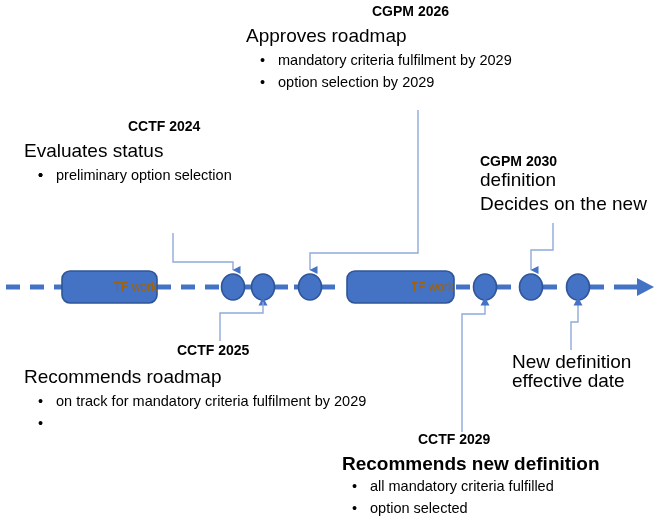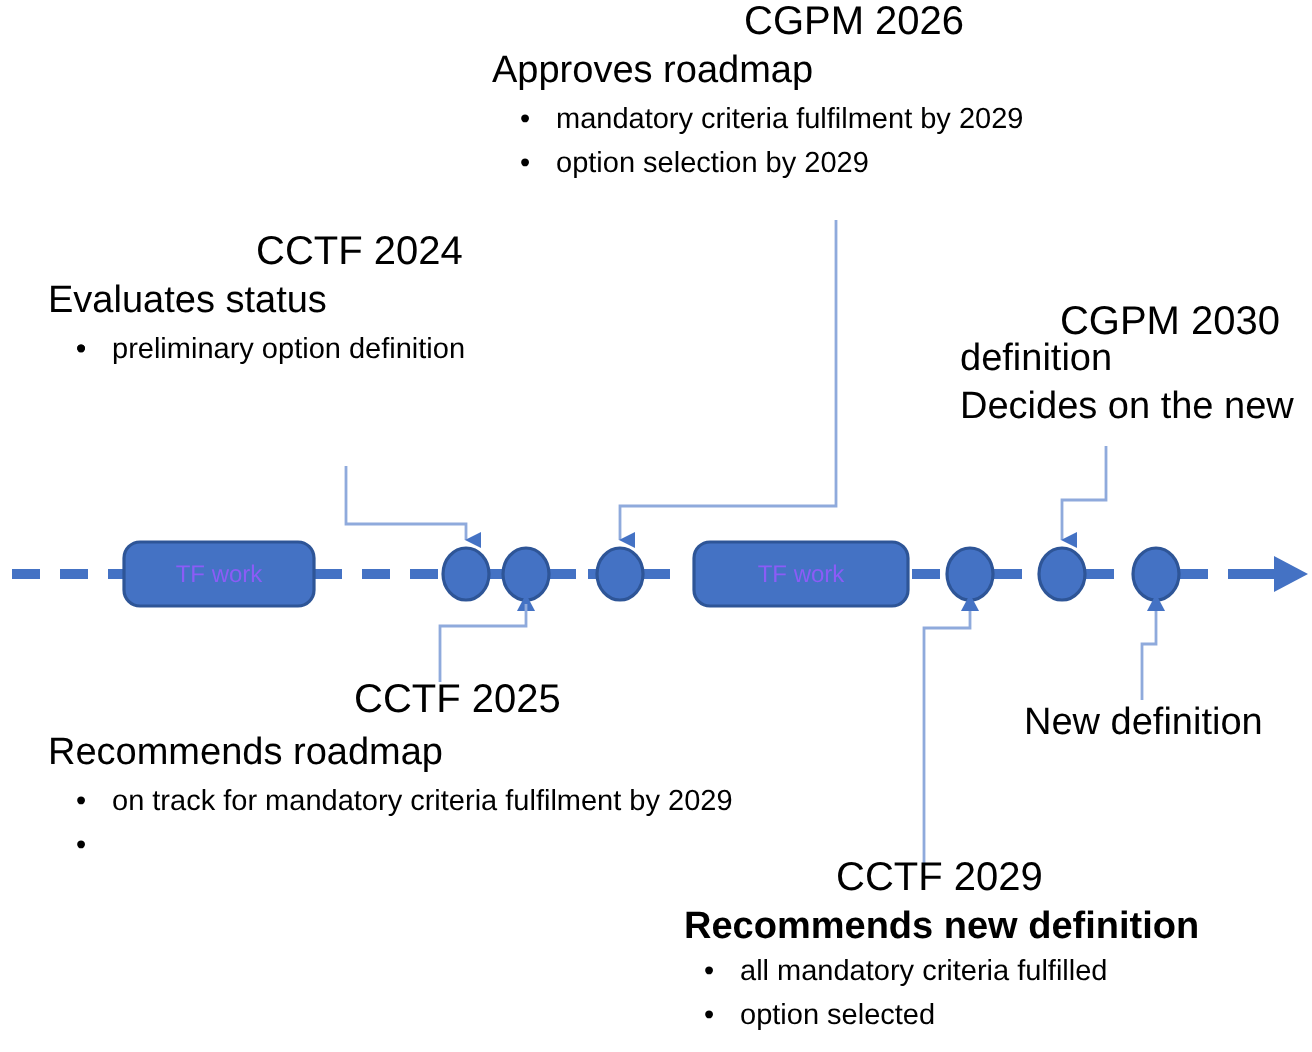--- a/index.html
+++ b/index.html
@@ -8,22 +8,22 @@
     background:#ffffff;
     font-family:"Liberation Sans", sans-serif;
     color:#000000;
     overflow:hidden;
     position:relative;
   }
   #stage{position:relative;width:656px;height:526px;}
 
   .block{position:absolute;}
   .heading{
-    font-weight:normal;
-    font-size:20px;
+    font-weight:bold;
+    font-size:14px;
     line-height:18px;
     white-space:nowrap;
   }
   .lead{
     font-size:19px;
     line-height:19px;
     white-space:nowrap;
   }
   .bullets{
     list-style:none;
@@ -45,25 +45,25 @@
 
   
   #timeline-svg{
     position:absolute;left:0;top:0;
     width:656px;height:526px;
     pointer-events:none;
   }
 
   .tfbox-label{
     position:absolute;
-    color:#8b5cf6;
+    color:#a16207;
     font-size:12px;
     line-height:14px;
     white-space:nowrap;
-    text-align:center;
+    text-align:right;
   }
 </style>
 </head>
 <body>
 
 <div id="stage">
 
   <svg id="timeline-svg" viewBox="0 0 656 526" xmlns="http://www.w3.org/2000/svg">
 
     <defs>
@@ -155,41 +155,42 @@
       <li><span class="bul">•</span><span>mandatory criteria fulfilment by 2029</span></li>
       <li><span class="bul">•</span><span>option selection by 2029</span></li>
     </ul>
   </div>
 
   <div class="block" style="left:24px;top:117px;">
     <div class="heading" style="padding-left:104px;">CCTF 2024</div>
     <div class="lead" style="margin-top:6px;">Evaluates status</div>
     <ul class="bullets" style="margin-top:4px;">
       <li><span class="bul">•</span></li>
-      <li><span class="bul">•</span><span>preliminary option definition</span></li>
+      <li><span class="bul">•</span><span>preliminary option selection</span></li>
     </ul>
   </div>
 
   <div class="block" style="left:480px;top:152px;width:160px;">
-    <div class="heading" style="text-align:right;">CGPM 2030</div>
+    <div class="heading" style="text-align:left;">CGPM 2030</div>
     <div class="lead">definition</div>
     <div class="lead" style="margin-top:5px;">Decides on the new</div>
   </div>
 
   <div class="block" style="left:24px;top:341px;">
     <div class="heading" style="padding-left:153px;">CCTF 2025</div>
     <div class="lead" style="margin-top:8px;">Recommends roadmap</div>
     <ul class="bullets" style="margin-top:4px;">
       <li><span class="bul">•</span><span>on track for mandatory criteria fulfilment by 2029</span></li>
       <li><span class="bul">•</span></li>
     </ul>
   </div>
 
   <div class="block" style="left:512px;top:352px;">
     <div class="lead">New definition</div>
+    <div class="lead">effective date</div>
   </div>
 
   <div class="block" style="left:338px;top:430px;">
     <div class="heading" style="padding-left:80px;">CCTF 2029</div>
     <div class="lead" style="margin-top:6px;padding-left:4px;font-weight:bold;">Recommends new definition</div>
     <ul class="bullets" style="margin-top:2px;">
       <li><span class="bul">•</span><span>all mandatory criteria fulfilled</span></li>
       <li><span class="bul">•</span><span>option selected</span></li>
     </ul>
   </div>

